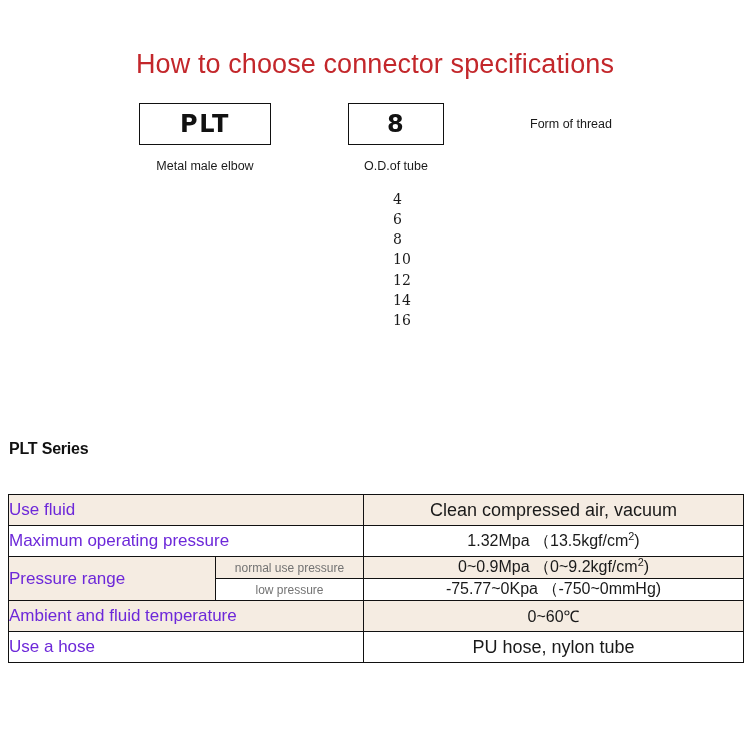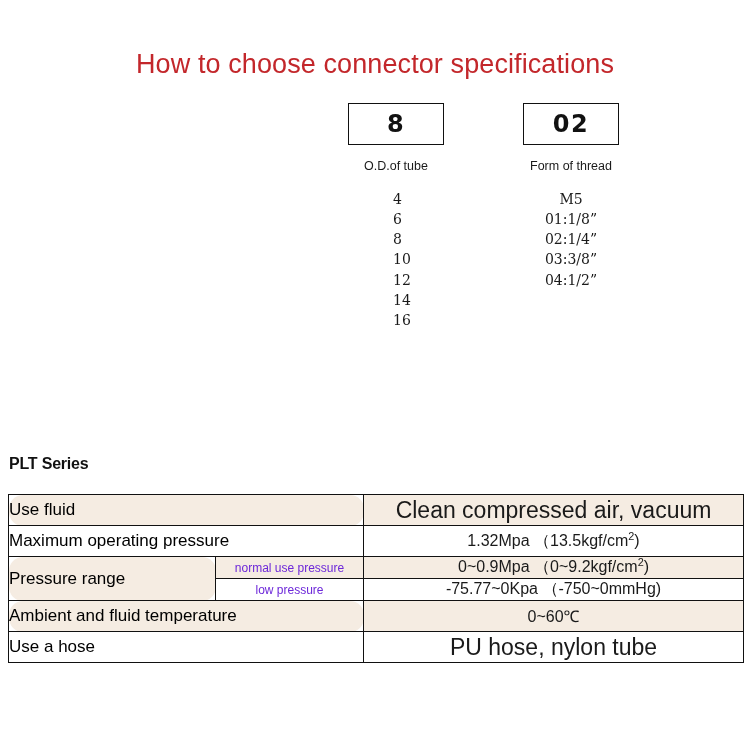--- a/index.html
+++ b/index.html
@@ -86,21 +86,21 @@
   .code-options.left-list {
     text-align: left;
     padding-left: 45px;
   }
   .code-options div { white-space: nowrap; }
 
   
   .series-heading {
     position: absolute;
     left: 9px;
-    top: 455px;
+    top: 440px;
     font-size: 16px;
     font-weight: bold;
     color: #111111;
     letter-spacing: -0.2px;
   }
   .spec-table {
     position: absolute;
     left: 8px;
     top: 494px;
     width: 735px;
@@ -110,78 +110,73 @@
   .spec-table td {
     border: 1.3px solid #111111;
     padding: 0;
     vertical-align: middle;
   }
   .row-shade td { background: #f5ece2; }
   .row-plain td { background: #ffffff; }
 
   .cell-label {
     font-size: 17px;
-    color: #000000;
+    color: #6d28d9;
     padding: 8px 0 8px 13px;
     height: 30px;
-    border-radius: 14px;
   }
   .cell-sublabel {
     font-size: 12px;
-    color: #6d28d9;
+    color: #737373;
     text-align: center;
     padding: 6px 4px;
   }
   .cell-value {
     text-align: center;
     color: #1a1a1a;
     padding: 7px 6px;
   }
-  .cell-value.big   { font-size: 23px; }
+  .cell-value.big   { font-size: 18px; }
   .cell-value.small { font-size: 16px; }
   sup { font-size: 0.68em; vertical-align: super; line-height: 0; }
 </style>
 </head>
 <body>
 
 <div class="header">
   <h1 class="main-title">How to choose connector specifications</h1>
 </div>
 
 <div class="code-builder">
 
+  <div class="code-col code-col-1">
+    <div class="code-box">
+      <span class="code-box-value">PLT</span>
+    </div>
+    <div class="code-caption">Metal male elbow</div>
+  </div>
 
   <div class="code-col code-col-2">
     <div class="code-box">
       <span class="code-box-value">8</span>
     </div>
     <div class="code-caption">O.D.of tube</div>
     <div class="code-options left-list">
       <div>4</div>
       <div>6</div>
       <div>8</div>
       <div>10</div>
       <div>12</div>
       <div>14</div>
       <div>16</div>
     </div>
   </div>
 
   <div class="code-col code-col-3">
-    <div class="code-box">
-      <span class="code-box-value">02</span>
-    </div>
     <div class="code-caption">Form of thread</div>
-    <div class="code-options centered">
-      <div>M5</div>
-      <div>01:1/8”</div>
-      <div>02:1/4”</div>
-      <div>03:3/8”</div>
-      <div>04:1/2”</div>
-    </div>
   </div>
 </div>
 
 <div class="series-heading">PLT Series</div>
 
 <table class="spec-table">
   <colgroup>
     <col style="width:207px">
     <col style="width:148px">
     <col style="width:380px">

